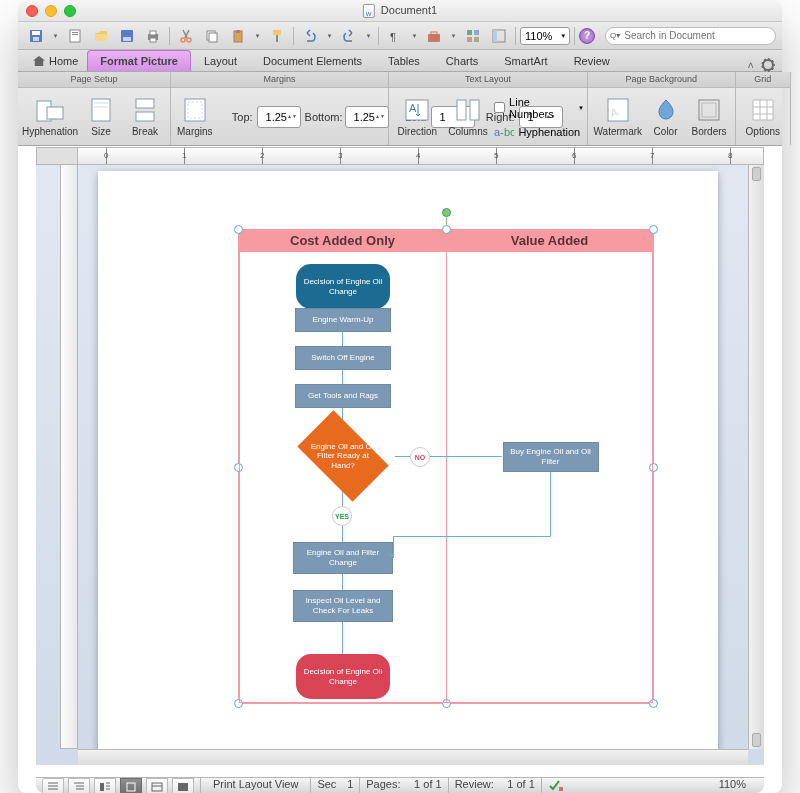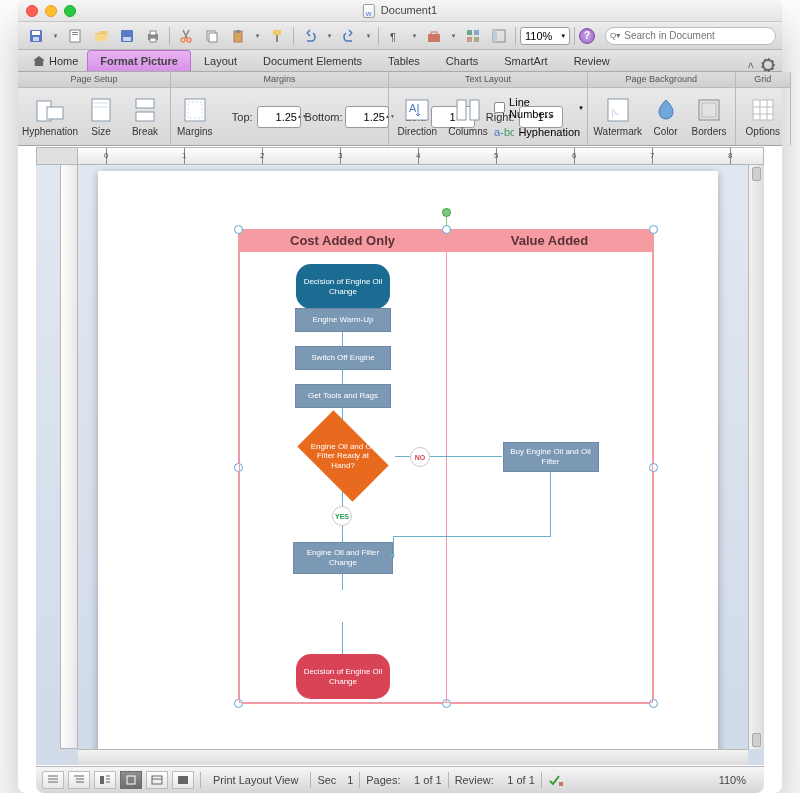--- a/index.html
+++ b/index.html
@@ -40,21 +40,21 @@
 .ribbon{height:74px;background:linear-gradient(#eee,#d7d7d7);border-bottom:1px solid #a3a3a3;display:flex}
 .grp{border-right:1px solid #b8b8b8;display:flex;flex-direction:column;padding:0}
 .grphdr{height:16px;background:linear-gradient(#dcdcdc,#cfcfcf);font-size:9px;color:#555;text-align:center;padding-top:2px;border-bottom:1px solid #bbb}
 .grpbody{flex:1;display:flex;align-items:center;padding:2px 4px;gap:2px}
 .bigbtn{width:56px;display:flex;flex-direction:column;align-items:center;gap:2px;padding:2px;border-radius:3px}
 .bigbtn .ico{width:30px;height:28px;display:flex;align-items:center;justify-content:center}
 .bigbtn .lbl{font-size:10px;color:#333}
 .marginfields{display:flex;gap:2px;font-size:10px}
 .mrow{display:flex;align-items:center;gap:4px}
 .mrow label{width:36px;text-align:right;color:#333}
-.spin{width:44px;height:22px;background:#fff;border:1px solid #999;border-radius:3px;display:flex;align-items:center;padding:0 18px;justify-content:space-between;font-size:9px}
+.spin{width:44px;height:22px;background:#fff;border:1px solid #999;border-radius:3px;display:flex;align-items:center;padding:0 8px;justify-content:space-between;font-size:9px}
 .spna{width:8px;display:flex;flex-direction:column;font-size:5px;line-height:5px;color:#555}
 .chkrow{display:flex;align-items:center;gap:4px;font-size:10px}
 .chkv{width:11px;height:11px;border:1px solid #888;background:#fff;border-radius:2px}
 
 
 .docwrap{position:absolute;left:18px;top:147px;right:18px;bottom:28px;background:linear-gradient(#e2e8f2,#d0dae8);display:flex;flex-direction:column}
 .hruler{height:18px;margin-left:42px;background:linear-gradient(#fefefe,#e8e8e8);border:1px solid #b6b6b6;border-left:0;position:relative;overflow:hidden}
 .hruler .mk{position:absolute;top:0;bottom:0;width:1px;background:#888}
 .hruler .num{position:absolute;top:3px;font-size:8px;color:#555}
 .vruler{width:18px;position:absolute;left:24px;top:18px;bottom:16px;background:linear-gradient(90deg,#fefefe,#e8e8e8);border:1px solid #b6b6b6;border-top:0}
@@ -96,21 +96,21 @@
 .conn{position:absolute;width:20px;height:20px;border-radius:50%;background:#fff;border:1px solid #c9c9c9;display:flex;align-items:center;justify-content:center;font-size:7px;color:#d84456;font-weight:600}
 .no{left:170px;top:195px}
 .yes{left:92px;top:254px;color:#1c9e4e}
 .arrow{position:absolute;background:#6fb0c9}
 .av{width:1px}
 .ah{height:1px}
 .buy{position:absolute;width:96px;height:30px;background:#7b98b5;border:1px solid #6d89a6;left:56px;top:190px;color:#fff;font-size:8px;display:flex;align-items:center;justify-content:center;text-align:center;line-height:1.2}
 .ahead{position:absolute;width:0;height:0;border:3px solid transparent}
 
 
-.statusbar{position:absolute;left:18px;right:18px;bottom:0;height:27px;background:linear-gradient(#f6f6f6,#d6d6d6);border-top:1px solid #b6b6b6;border-bottom-left-radius:8px;border-bottom-right-radius:8px;display:flex;align-items:center;padding:0 6px;gap:4px;font-size:10px;color:#444}
+.statusbar{position:absolute;left:18px;right:18px;bottom:0;height:16px;background:linear-gradient(#f6f6f6,#d6d6d6);border-top:1px solid #b6b6b6;border-bottom-left-radius:8px;border-bottom-right-radius:8px;display:flex;padding:0 6px;gap:4px;font-size:10px;color:#444}
 .vbtn{width:22px;height:18px;border:1px solid #bcbcbc;background:linear-gradient(#fff,#e6e6e6);display:flex;align-items:center;justify-content:center}
 .vbtn.active{background:linear-gradient(#8f8f8f,#6c6c6c);color:#fff;border-color:#6c6c6c}
 .vbtn:first-of-type{border-top-left-radius:3px;border-bottom-left-radius:3px}
 .statussep{width:1px;height:16px;background:#b6b6b6;margin:0 2px}
 
 
 svg{display:block}
 </style>
 </head>
 <body>
@@ -479,20 +479,22 @@
               <div class="node proc p3">Get Tools and Rags</div>
               <div class="dec">
                   <span>Engine Oil
 and Oil Filter Ready
 at Hand?</span>
                 </div>
               <div class="conn no">NO</div>
               <div class="conn yes">YES</div>
               <div class="node proc p4">Engine Oil and Filter
 Change</div>
+              <div class="node proc p5">Inspect Oil Level and
+Check For Leaks</div>
               <div class="node terminator end">Decision of
 Engine Oil Change</div>
             </div>
             <div class="lane">
               <div class="arrow ah" style="left:-17px;top:204px;width:72px"></div>
               <div class="arrow av" style="left:103px;top:220px;height:64px"></div>
               <div class="arrow ah" style="left:-54px;top:284px;width:158px"></div>
               <div class="arrow av" style="left:-54px;top:284px;height:22px"></div>
               <div class="ahead" style="left:-58px;top:302px;border-top-color:#6fb0c9"></div>
               <div class="buy">Buy Engine Oil

